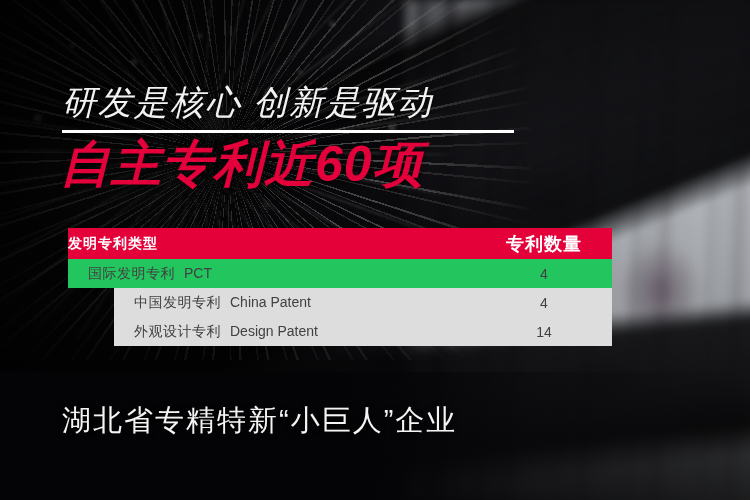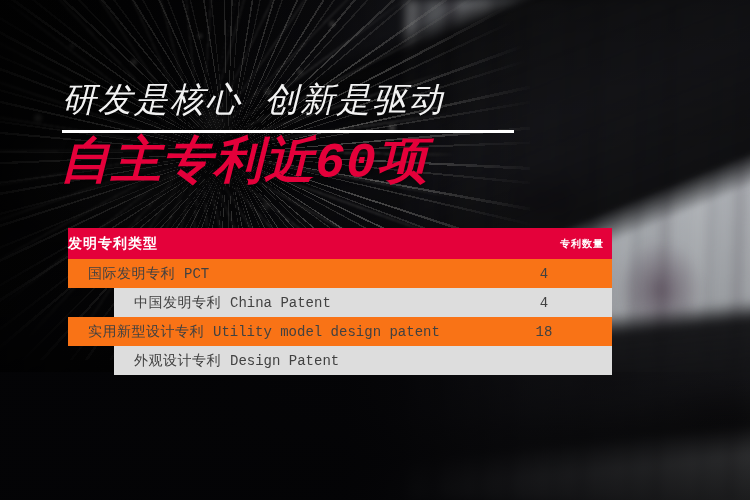--- a/index.html
+++ b/index.html
@@ -5,21 +5,21 @@
   html, body {
     margin: 0;
     padding: 0;
     background: #000;
   }
   #stage {
     position: relative;
     width: 750px;
     height: 500px;
     overflow: hidden;
-    font-family: Liberation Mono, monospace;
+    font-family: Liberation Sans, sans-serif;
     background: #0a0a0c;
   }
 
   
   .bg-layer { position: absolute; inset: 0; }
 
   
   .bg-base {
     background:
       linear-gradient(100deg,
@@ -178,33 +178,33 @@
   }
   .th-type {
     flex: 1 1 auto;
     font-size: 14px;
     font-weight: 700;
     color: #ffffff;
     letter-spacing: 1px;
   }
   .th-count {
     flex: 0 0 120px;
-    text-align: right;
-    font-size: 10px;
+    text-align: center;
+    font-size: 18px;
     font-weight: 700;
     color: #ffffff;
     letter-spacing: 1px;
     padding-right: 8px;
   }
   .table-row {
     display: flex;
     align-items: center;
     height: 29px;
   }
-  .table-row.odd  { background: #f97316; }
+  .table-row.odd  { background: #22c55e; }
   .table-row.even { background: #dddddd; margin-left: 46px; }
   .td-type {
     flex: 1 1 auto;
     padding-left: 20px;
     font-size: 14px;
     color: #414141;
     white-space: nowrap;
     overflow: hidden;
   }
   .td-type .cn { letter-spacing: 0.5px; }
@@ -268,30 +268,26 @@
         <div class="td-count">4</div>
       </div>
 
       <div class="table-row even">
         <div class="td-type">
           <span class="cn">中国发明专利</span><span class="en">China Patent</span>
         </div>
         <div class="td-count">4</div>
       </div>
 
-      <div class="table-row odd">
-        <div class="td-type">
-          <span class="cn">实用新型设计专利</span><span class="en">Utility model design patent</span>
-        </div>
-        <div class="td-count">18</div>
-      </div>
 
       <div class="table-row even">
         <div class="td-type">
           <span class="cn">外观设计专利</span><span class="en">Design Patent</span>
         </div>
+        <div class="td-count">14</div>
       </div>
 
     </div>
 
+    <div class="caption">湖北省专精特新“小巨人”企业</div>
 
   </div>
 </div>
 
 </body></html>

